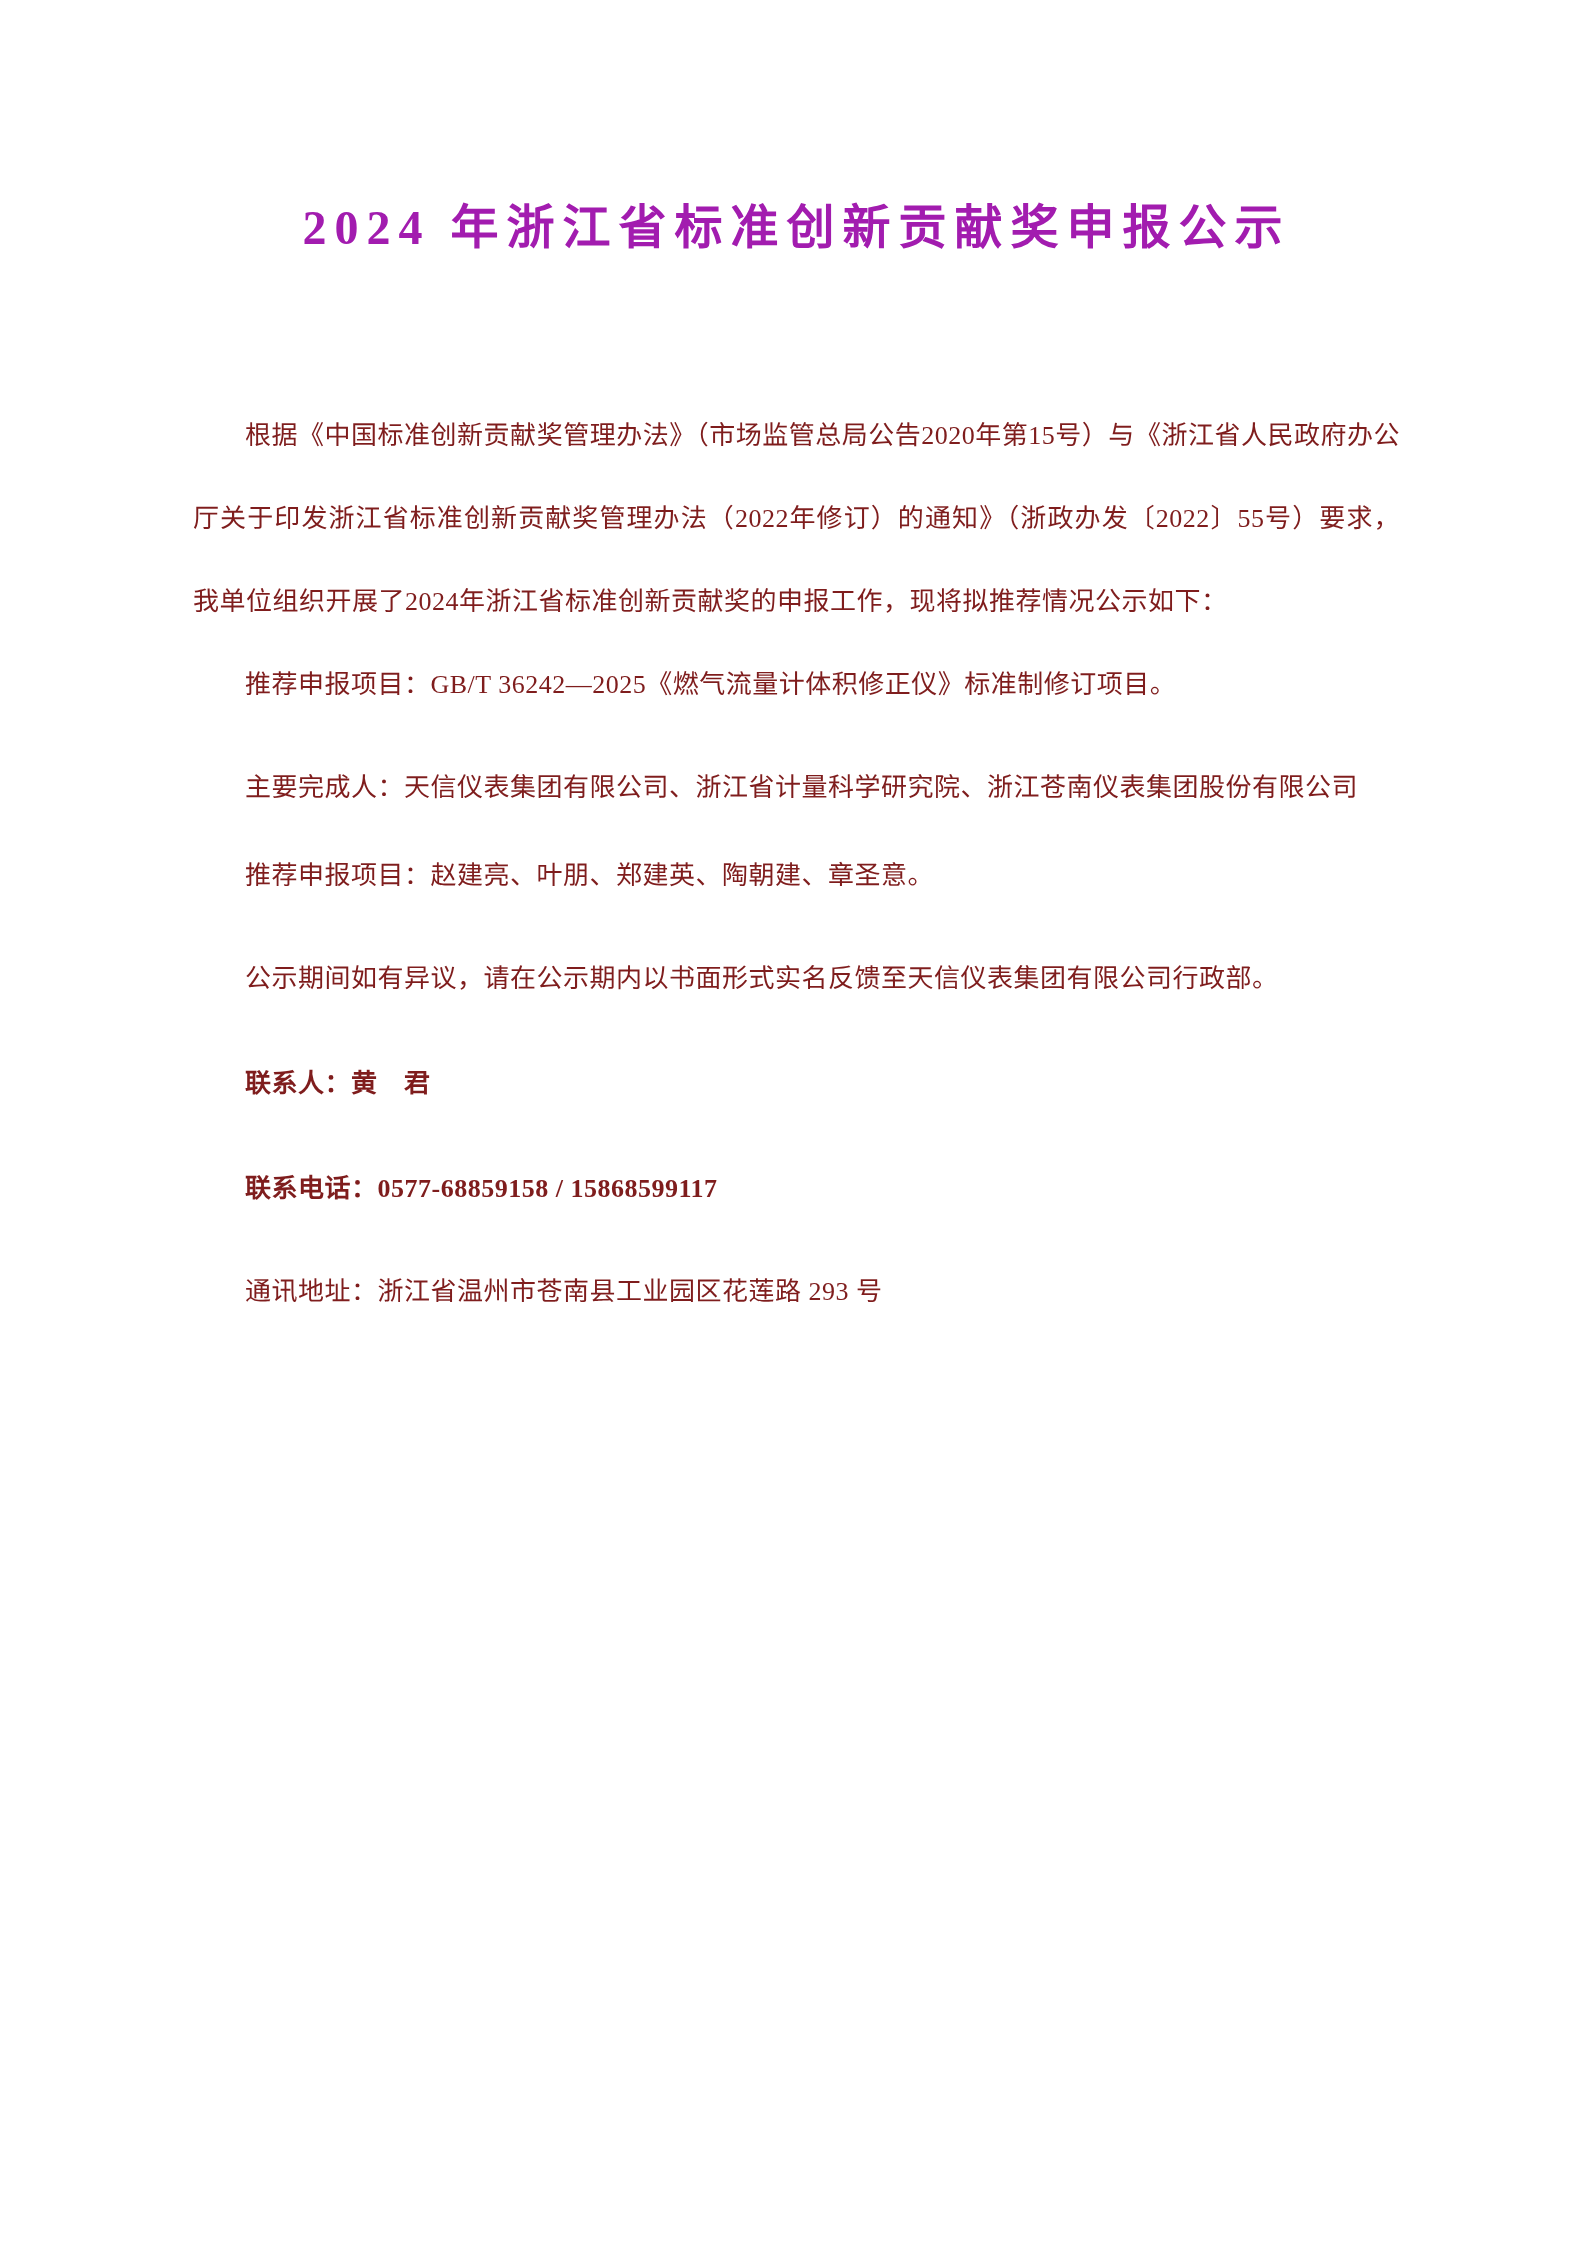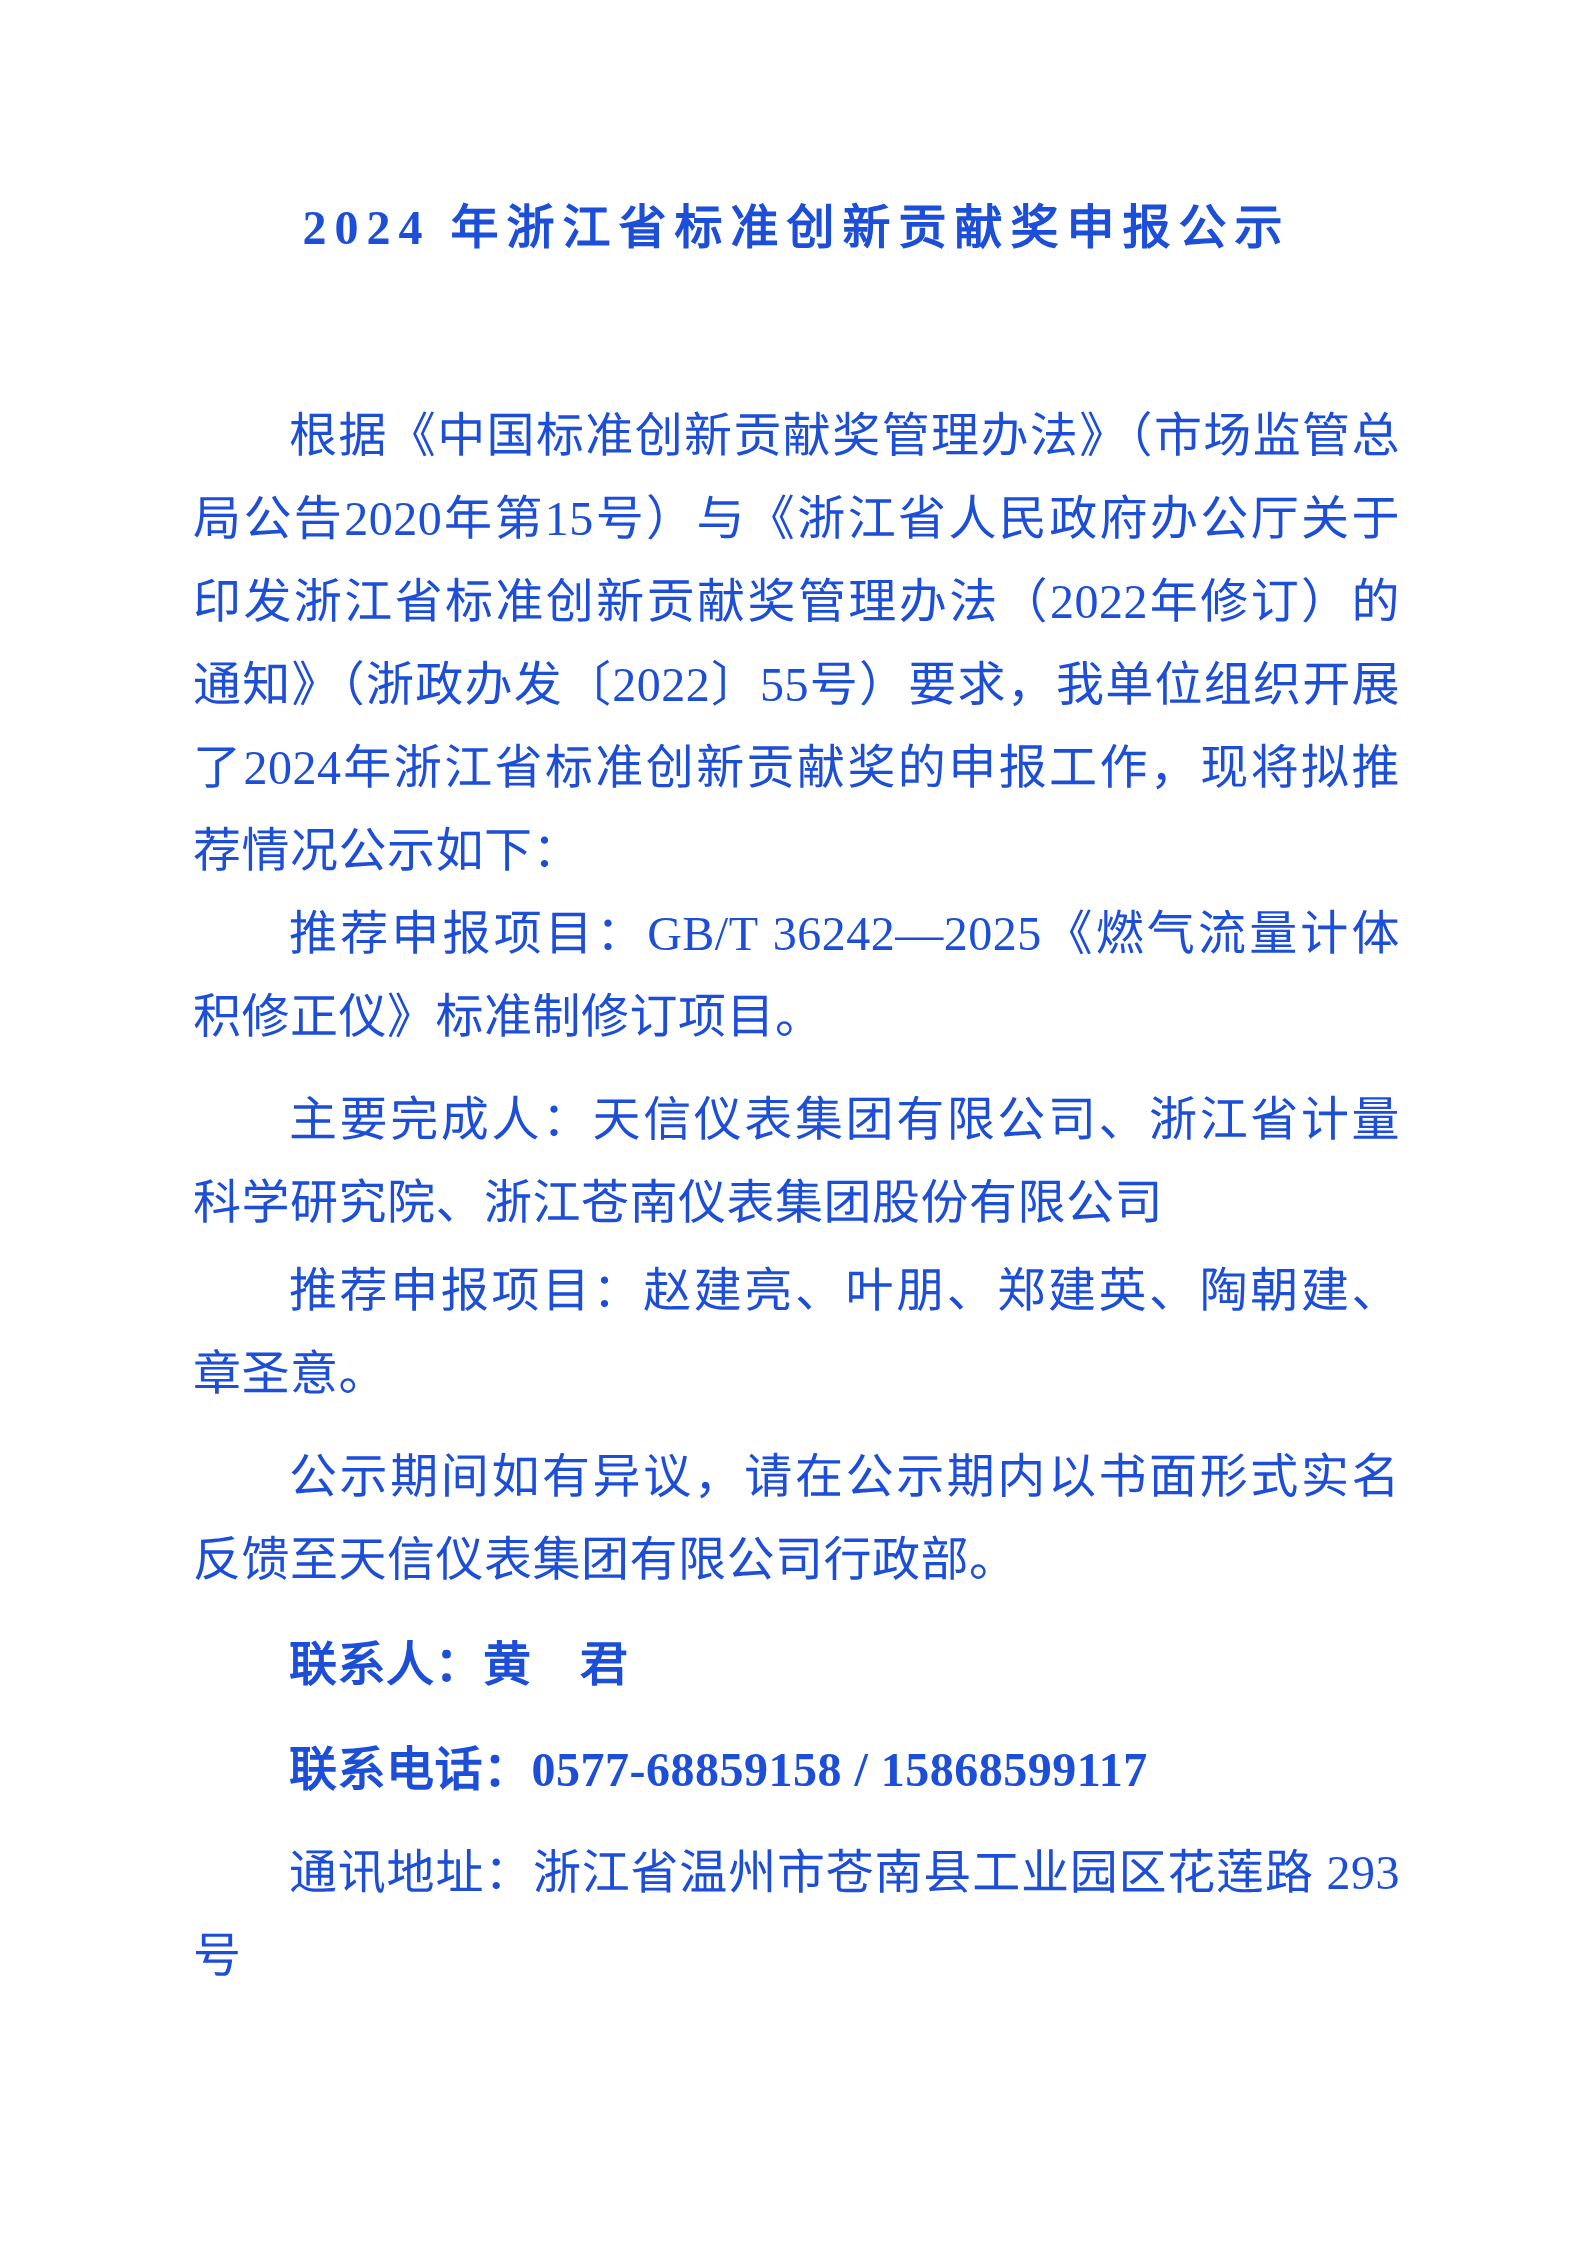--- a/index.html
+++ b/index.html
@@ -19,30 +19,30 @@
     font-family: "Liberation Serif", "DejaVu Serif", serif;
   }
   .doc-title {
     margin: 0;
     font-size: 48px;
     line-height: 62px;
     font-weight: bold;
     text-align: center;
     letter-spacing: 8px;
     white-space: nowrap;
-    color: #1d4ed8;
+    color: #a21caf;
   }
   .para {
     margin: 0;
-    font-size: 48px;
+    font-size: 26px;
     line-height: 83px;
     text-align: justify;
     text-justify: inter-ideograph;
     text-indent: 2em;
-    color: #1d4ed8;
+    color: #7f1d1d;
     letter-spacing: 0.5px;
   }
   .m135 { margin-top: 135px; }
   .m0   { margin-top: 0; }
   .m20  { margin-top: 20px; }
   .m5   { margin-top: 5px; }
   .m22  { margin-top: 22px; font-weight: bold; }
 </style>
 </head>
 <body>

